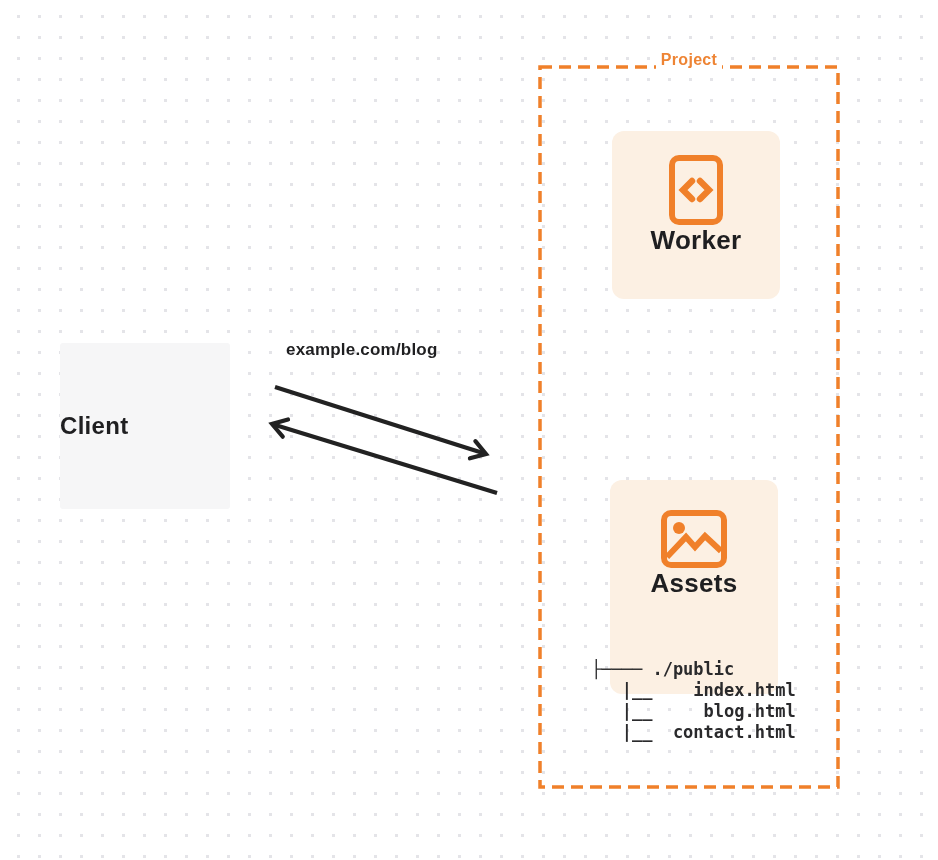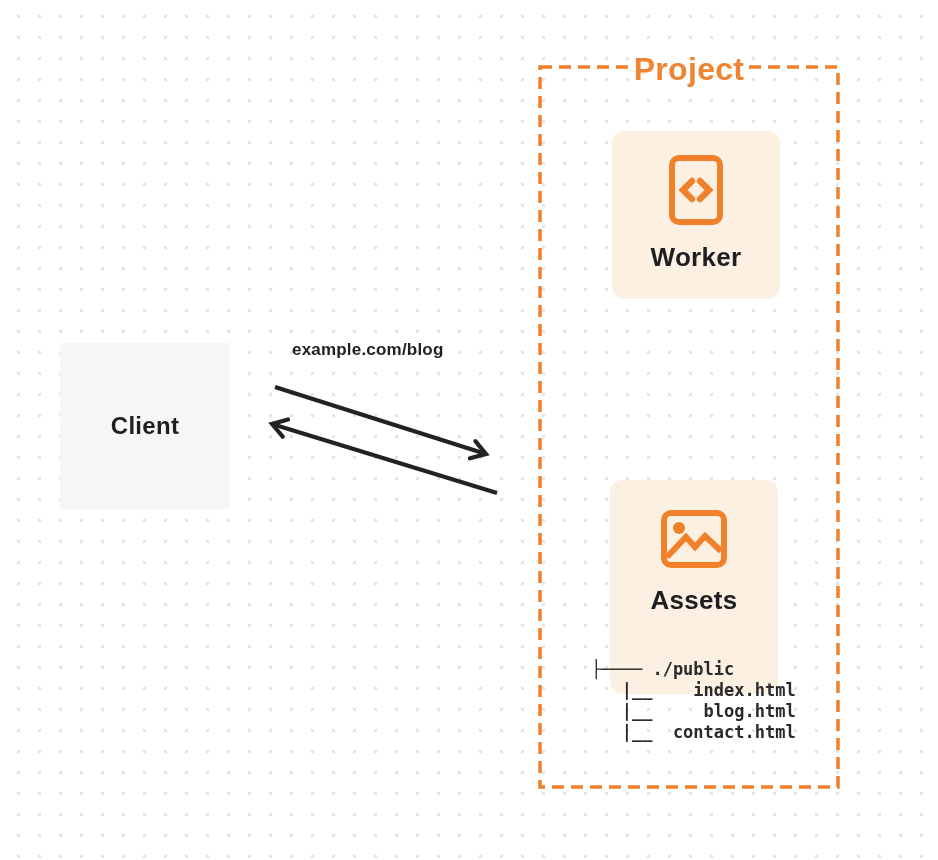--- a/index.html
+++ b/index.html
@@ -21,61 +21,61 @@
     position:relative;width:938px;height:860px;overflow:hidden;
     background-color:#ffffff;
     background-image:radial-gradient(circle,var(--dot) 1.5px,transparent 1.6px);
     background-size:21px 21px;
     background-position:8px 6px;
   }
   
   .client-box{
     position:absolute;left:60px;top:343px;width:170px;height:166px;
     background:var(--client-bg);border-radius:3px;
-    display:flex;align-items:center;justify-content:center;
+    display:flex;align-items:center;justify-content:flex-start;
   }
   .client-box .node-label{
     font-size:24px;font-weight:700;color:var(--ink);letter-spacing:.3px;
   }
   
   .request-label{
-    position:absolute;left:292px;top:340px;
+    position:absolute;left:286px;top:340px;
     font-size:17px;font-weight:700;color:var(--ink);letter-spacing:.2px;
   }
   
   .arrows{
     position:absolute;left:0;top:0;width:938px;height:860px;pointer-events:none;
   }
   .arrows line{stroke:var(--arrow-ink);stroke-width:4.2px;}
   
   .project-border{
     position:absolute;left:538px;top:65px;width:302px;height:726px;pointer-events:none;
   }
   .project-border rect{
     fill:none;stroke:var(--accent);stroke-width:3.5px;stroke-dasharray:12 7;
   }
   .project-title{
     position:absolute;left:540px;top:51px;width:298px;
     text-align:center;pointer-events:none;
   }
   .project-title span{
     display:inline-block;background:#ffffff;padding:0 5px;
-    font-size:32px;font-weight:700;color:var(--title-orange);letter-spacing:.3px;
+    font-size:16px;font-weight:700;color:var(--title-orange);letter-spacing:.3px;
   }
   
   .card{
     position:absolute;width:168px;height:168px;background:var(--card-bg);
     border-radius:12px;display:flex;flex-direction:column;align-items:center;
   }
   .card.worker{left:612px;top:131px;}
   .card.assets{left:610px;top:480px;height:214px;}
   .card .icon{margin-top:24px;color:var(--accent);}
   .card.assets .icon{margin-top:30px;}
   .card .card-label{
-    margin-top:17px;font-size:26px;font-weight:700;color:var(--ink);letter-spacing:.3px;
+    font-size:26px;font-weight:700;color:var(--ink);letter-spacing:.3px;
   }
   .icon .stroke{fill:none;stroke:currentColor;stroke-width:6px;}
   .icon .fillshape{fill:currentColor;stroke:none;}
   .icon .chev{fill:none;stroke:currentColor;stroke-width:6.4px;stroke-linecap:round;stroke-linejoin:miter;}
   
   .file-tree{
     position:absolute;left:581px;top:649px;margin:10px;
     font-family:"DejaVu Sans Mono",monospace;
     font-size:17px;line-height:21px;color:#2A2A2C;font-weight:700;
   }

